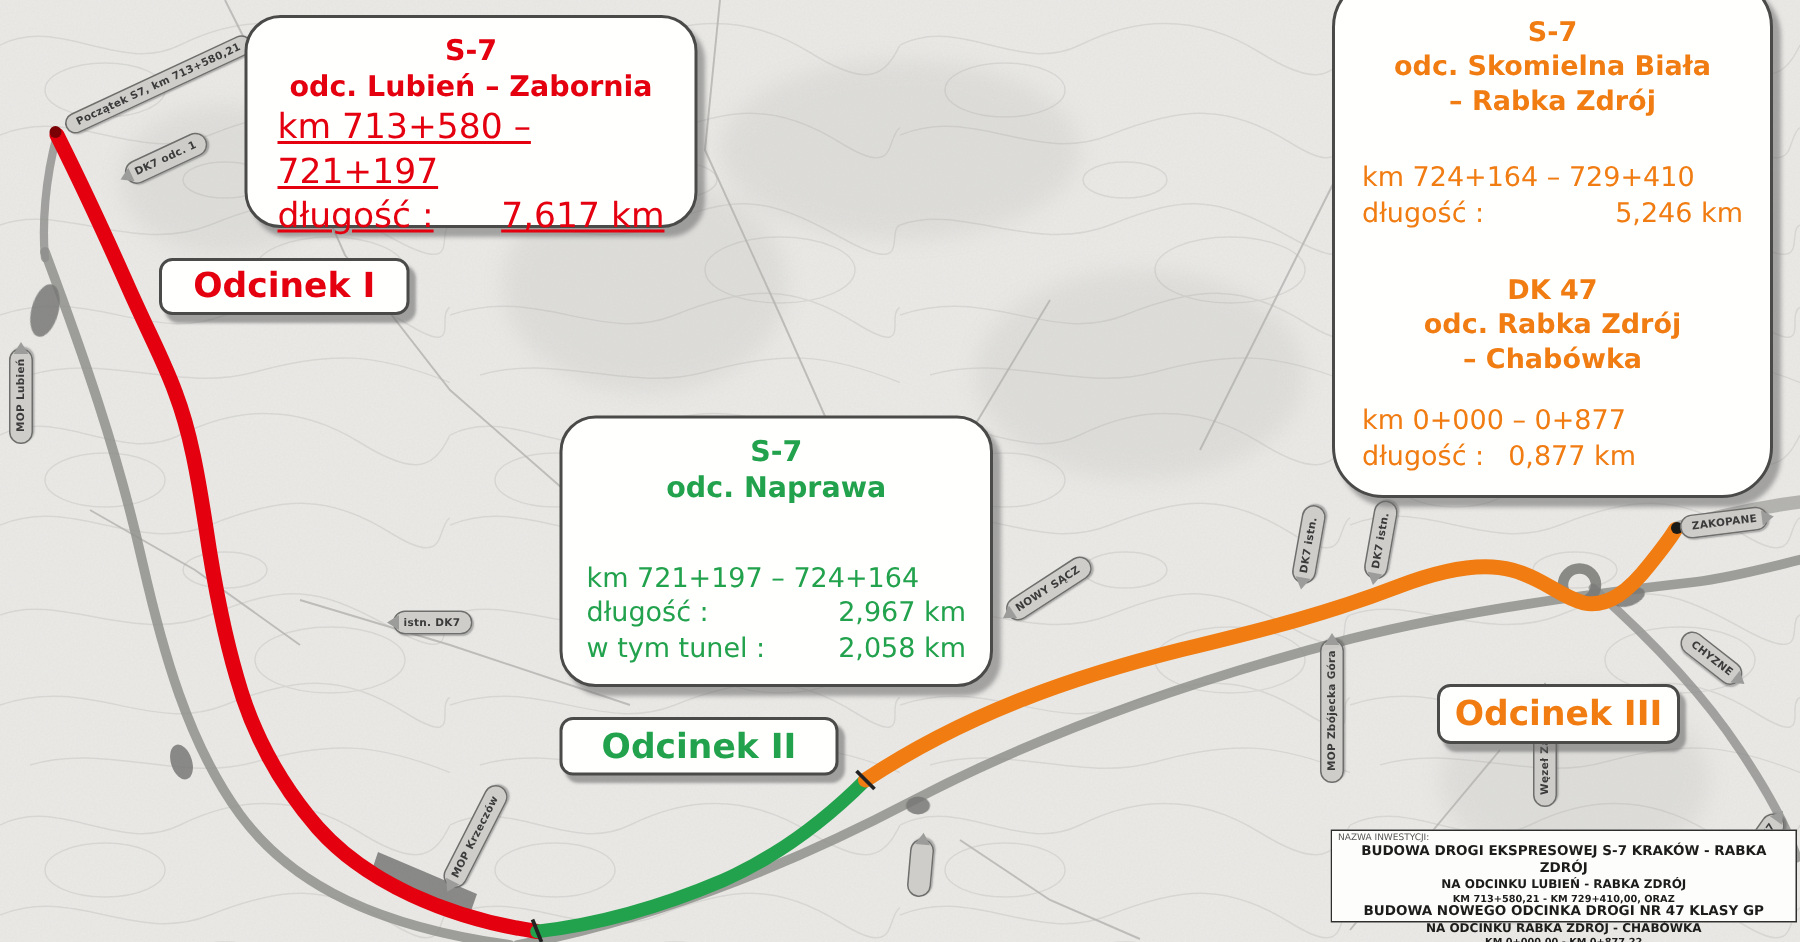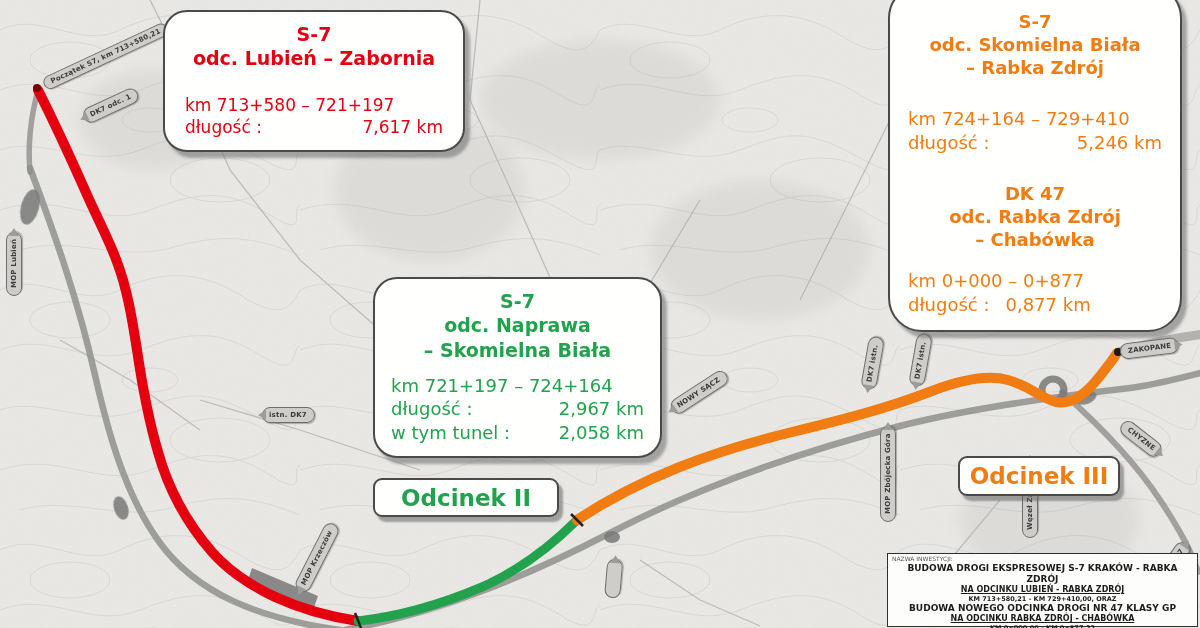--- a/index.html
+++ b/index.html
@@ -17,48 +17,48 @@
     display:flex; flex-direction:column; box-sizing:border-box;
   }
   .co1 { left:163px; top:10px;  width:302px; height:142px; border-radius:24px; padding:10px 20px 12px; }
   .co2 { left:373px; top:277px; width:289px; height:181px; border-radius:24px; padding:10px 16px 12px; }
   .co3 { left:888px; top:-16px; width:294px; height:348px; border-radius:34px; padding:24px 18px 14px; }
   .co-title { text-align:center; font-weight:bold; line-height:1.28; }
   .co1 .co-title, .co2 .co-title { font-size:19px; }
   .co3 .co-title { font-size:18px; }
   .co-gap { flex:1; }
   .co-rows { line-height:1.3; }
-  .co1 .co-rows { font-size:17px; }
+  .co1 .co-rows { font-size:23px;text-decoration:underline; }
   .co2 .co-rows, .co3 .co-rows { font-size:18px; }
   .row { display:flex; }
   .row.spread { justify-content:space-between; }
   .row.tight  { justify-content:flex-start; gap:16px; }
   .co3 .co-gap2 { flex:0 0 18px; }
 
   
   .odc {
     position:absolute; background:#fffffe; border:2px solid #4a4a48; border-radius:9px;
     box-shadow:4px 5px 2px rgba(100,100,100,.55);
     display:flex; align-items:center; justify-content:center;
     font-weight:bold; font-size:23px; box-sizing:border-box;
   }
   .odc1 { left:106px; top:172px; width:167px; height:38px; }
   .odc2 { left:373px; top:478px; width:186px; height:39px; }
   .odc3 { left:958px; top:408px; width:162px; height:40px; }
 
   
   .infobox {
-    position:absolute; left:887px; top:553px; width:311px; height:74px;
+    position:absolute; left:887px; top:553px; width:311px; height:62px;
     background:#fdfdfc; border:1px solid #2e2e2c; box-sizing:border-box;
     padding:2px 4px; color:#1c1c1a;
   }
   .infobox .cap { font-size:6px; color:#555; text-align:left; line-height:1.1; }
   .infobox .l { text-align:center; font-weight:bold; }
   .infobox .l1, .infobox .l4 { font-size:9px;  line-height:1.25; }
-  .infobox .l2, .infobox .l5 { font-size:8px;  line-height:1.25;text-decoration:underline; }
+  .infobox .l2, .infobox .l5 { font-size:8px;  line-height:1.25; }
   .infobox .l3, .infobox .l6 { font-size:6.5px; line-height:1.25; }
 
   
   .pill {
     position:absolute; display:flex; align-items:center; gap:3px;
     background:rgba(204,203,200,.95); border:1px solid #6e6e6c; border-radius:8px;
     padding:2px 7px; font-size:7px; font-weight:bold; color:#3b3b3b;
     white-space:nowrap; letter-spacing:.2px;
     box-shadow:1px 1px 1px rgba(60,60,60,.35);
     transform-origin:0 50%;
@@ -234,21 +234,20 @@
         <span>długość :</span>
         <span>7,617 km</span>
       </div>
     </div>
   </div>
 
   <div class="callout co2" style="color: rgb(34, 162, 76);">
     <div class="co-title">
       <div>S-7</div>
       <div>odc. Naprawa</div>
-      <div>– Skomielna Biała</div>
     </div>
     <div class="co-gap"></div>
     <div class="co-rows">
       <div class="row">
           <span>km 721+197 – 724+164</span>
         </div>
       <div class="row spread">
         <span>długość :</span>
         <span>2,967 km</span>
       </div>
@@ -286,20 +285,21 @@
       <div class="row">
           <span>km 0+000 – 0+877</span>
         </div>
       <div class="row tight">
         <span>długość :</span>
         <span>0,877 km</span>
       </div>
     </div>
   </div>
 
+  <div class="odc odc1" style="color: rgb(228, 0, 15);">Odcinek I</div>
   <div class="odc odc2" style="color: rgb(34, 162, 76);">Odcinek II</div>
   <div class="odc odc3" style="color: rgb(240, 124, 18); margin-top: 48px;">Odcinek III</div>
 
   <div class="infobox">
     <div class="cap">NAZWA INWESTYCJI:</div>
     <div class="l l1">BUDOWA DROGI EKSPRESOWEJ S-7 KRAKÓW - RABKA ZDRÓJ</div>
     <div class="l l2">NA ODCINKU LUBIEŃ - RABKA ZDRÓJ</div>
     <div class="l l3">KM 713+580,21 - KM 729+410,00, ORAZ</div>
     <div class="l l4">BUDOWA NOWEGO ODCINKA DROGI NR 47 KLASY GP</div>
     <div class="l l5">NA ODCINKU RABKA ZDRÓJ - CHABÓWKA</div>

